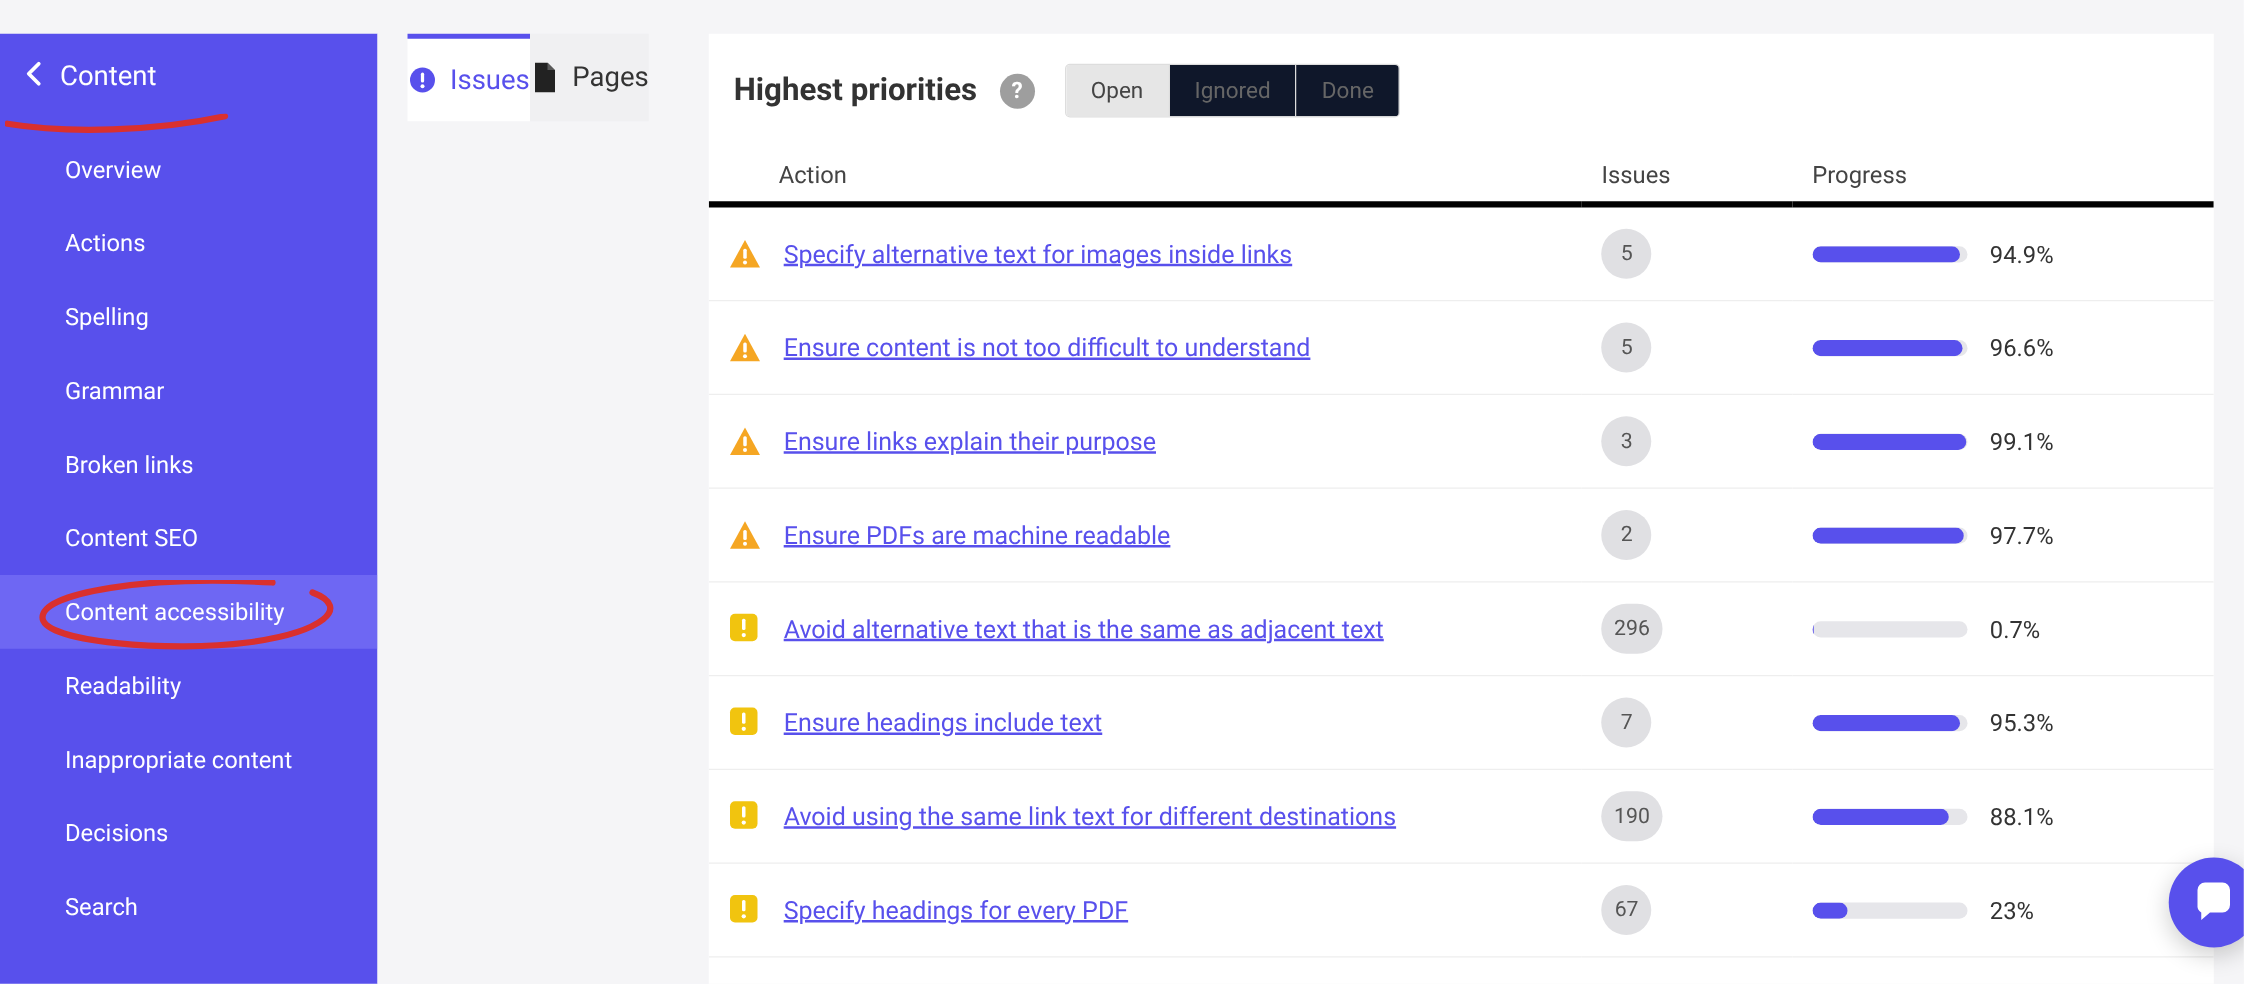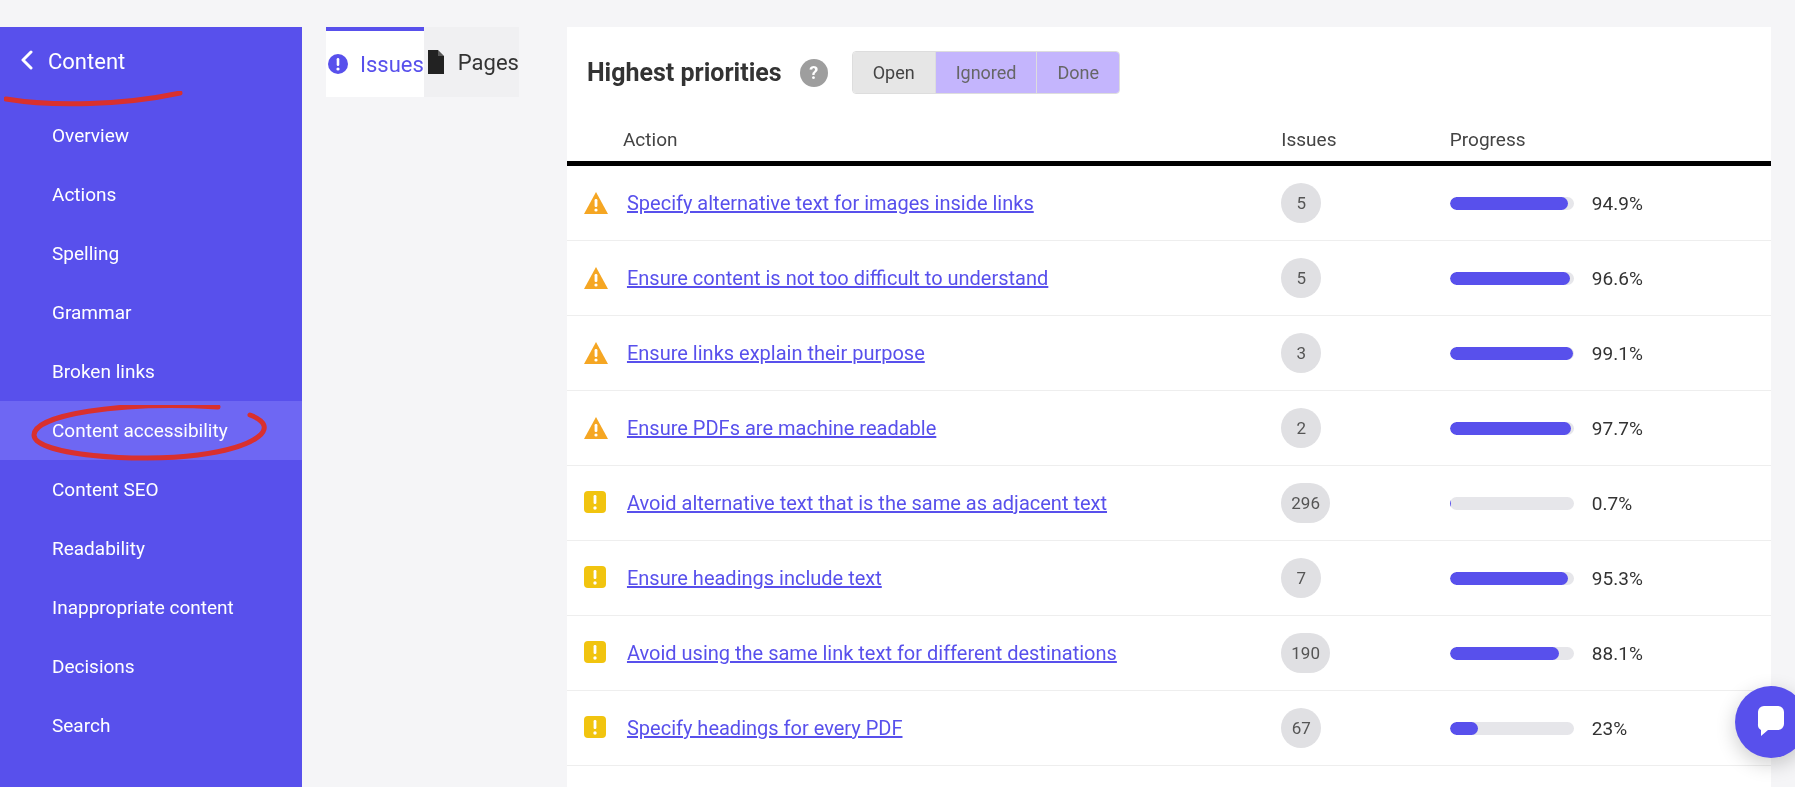--- a/index.html
+++ b/index.html
@@ -131,21 +131,21 @@
     display: inline-flex;
     border: 1px solid #ddd;
     border-radius: 4px;
     overflow: hidden;
     margin-left: 6px;
   }
   .seg-btn {
     padding: 10px 20px;
     font-size: 18px;
     color: #666;
-    background: #c4b5fd;
+    background: #0f172a;
     cursor: pointer;
     border-right: 1px solid #ddd;
   }
   .seg-btn:last-child { border-right: none; }
   .seg-btn.active { background: #e6e6e6; color: #444; }
 
   .table { width: 100%; border-collapse: collapse; }
   .thead-row th {
     text-align: left;
     font-weight: 400;
@@ -236,24 +236,24 @@
         <path d="M2 8 C 50 16, 120 14, 176 2" stroke="#d9302e" stroke-width="5" fill="none" stroke-linecap="round"></path>
       </svg>
     </div>
 
     <ul class="nav-list" id="nav-list">
         <li class="nav-item"><span>Overview</span></li>
         <li class="nav-item"><span>Actions</span></li>
         <li class="nav-item"><span>Spelling</span></li>
         <li class="nav-item"><span>Grammar</span></li>
         <li class="nav-item"><span>Broken links</span></li>
+        <li class="nav-item"><span>Content SEO</span></li>
         <li class="nav-item active"><span>Content accessibility</span><svg class="nav-circle" viewBox="0 0 258 56">
             <path d="M190 2 C 90 -4, 6 10, 6 30 C 6 50, 110 58, 170 50 C 230 42, 254 22, 222 10" stroke="#d9302e" stroke-width="5" fill="none" stroke-linecap="round"></path>
           </svg></li>
-        <li class="nav-item"><span>Content SEO</span></li>
         <li class="nav-item"><span>Readability</span></li>
         <li class="nav-item"><span>Inappropriate content</span></li>
         <li class="nav-item"><span>Decisions</span></li>
         <li class="nav-item"><span>Search</span></li>
       </ul>
   </aside>
 
   <main class="main">
     <div class="tabs">
       <div class="tab active">

